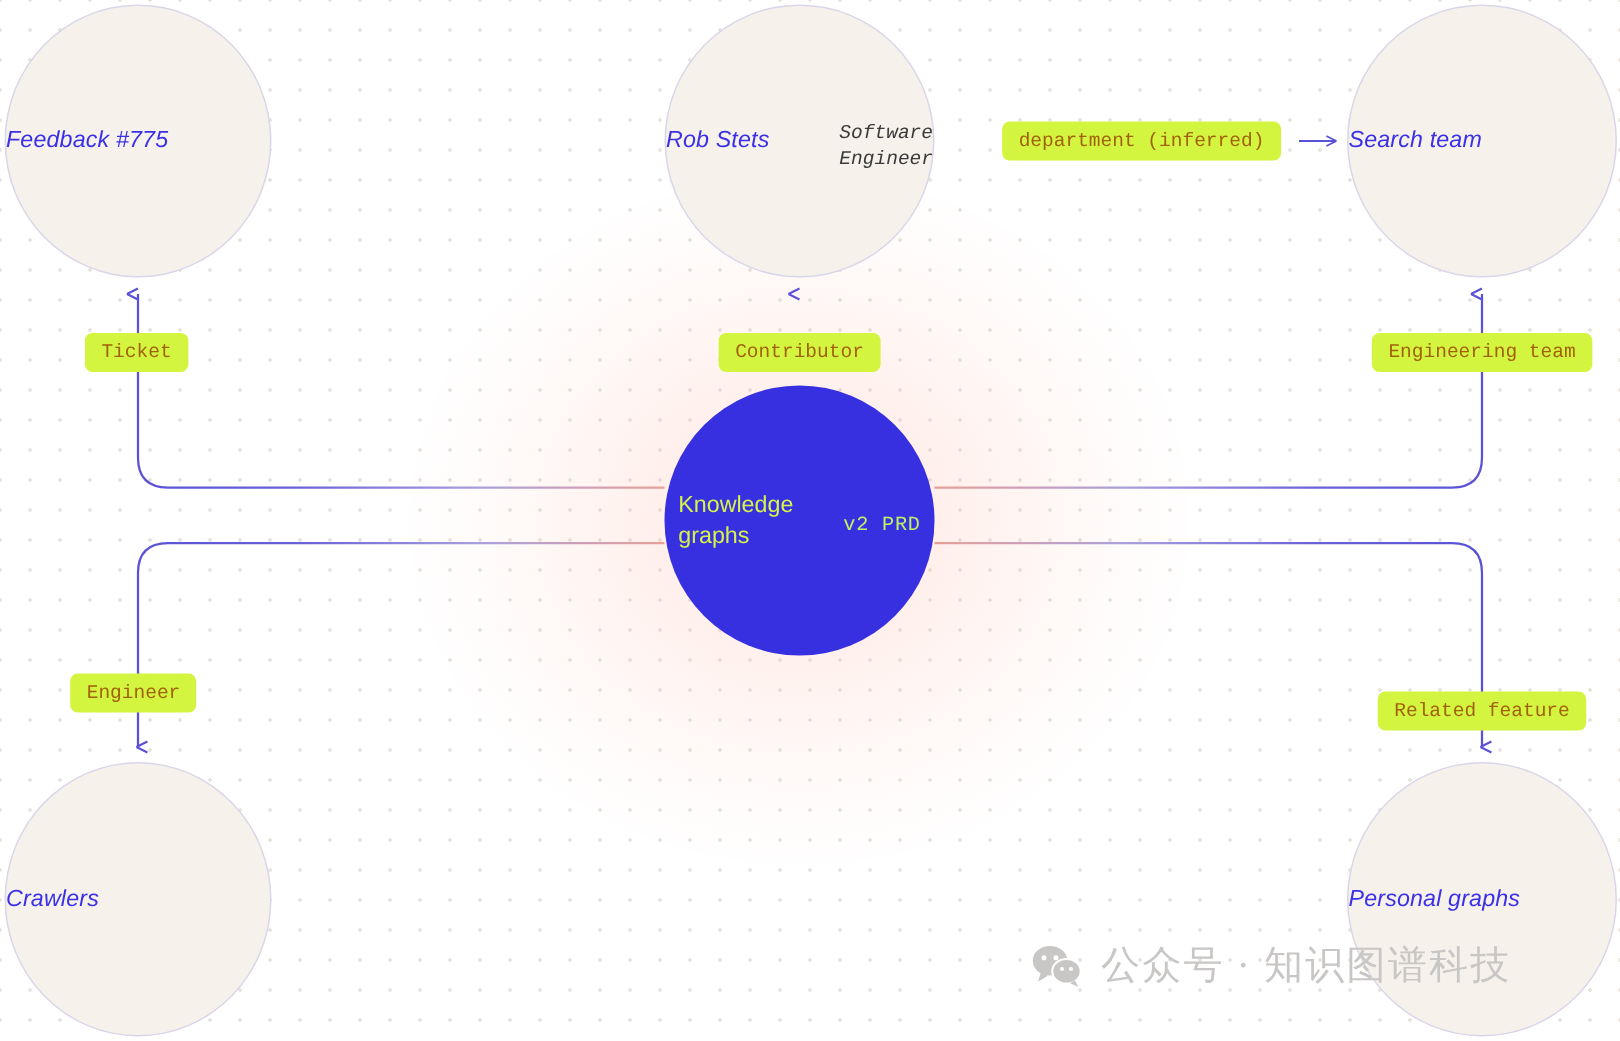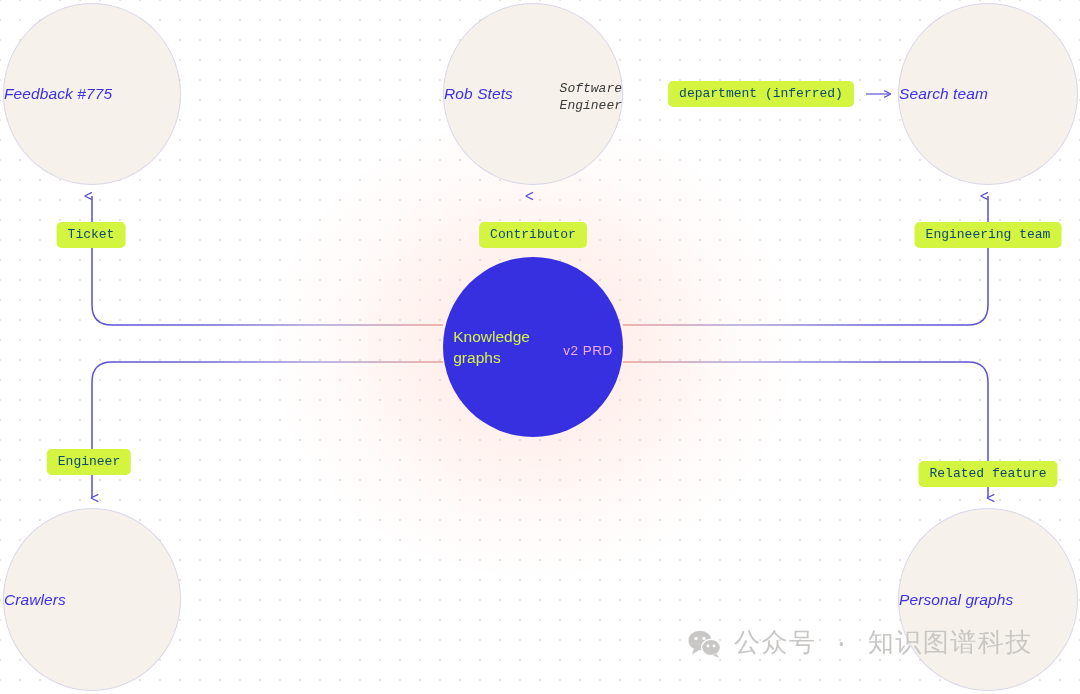--- a/index.html
+++ b/index.html
@@ -91,54 +91,54 @@
     z-index: 4;
   }
   .hub-title {
     color: #D6F24B;
     font-family: "Liberation Sans", sans-serif;
     font-size: 15.5px;
     line-height: 21px;
     max-width: 110px;
   }
   .hub-sub {
-    color: #f0abfc;
-    font-family: Liberation Sans, sans-serif;
+    color: #bef264;
+    font-family: Liberation Mono, monospace;
     font-size: 13.5px;
     line-height: 18px;
     margin-top: 7px;
     letter-spacing: 0.5px;
   }
 
   
   .edge-label {
     position: absolute;
     background: #D4F53F;
-    color: #0c4a6e;
+    color: #a16207;
     font-family: "Liberation Mono", monospace;
     font-size: 13px;
     line-height: 16px;
     padding: 5px 11px;
     border-radius: 5px;
     white-space: nowrap;
     z-index: 5;
     transform: translate(-50%, -50%);
   }
 
   
   .watermark {
     position: absolute;
     left: 688px;
     top: 628px;
     display: flex;
     align-items: center;
     gap: 12px;
     z-index: 9;
     color: #c9c7c5;
-    font-family: Liberation Mono, monospace;
+    font-family: Liberation Serif, serif;
     font-size: 26px;
     line-height: 32px;
     letter-spacing: 1.5px;
     white-space: nowrap;
   }
   .wechat-icon { flex: 0 0 auto; }
 </style>
 </head>
 <body>
 

